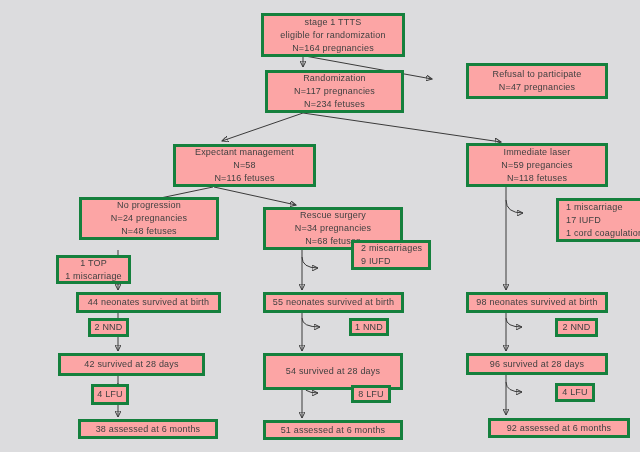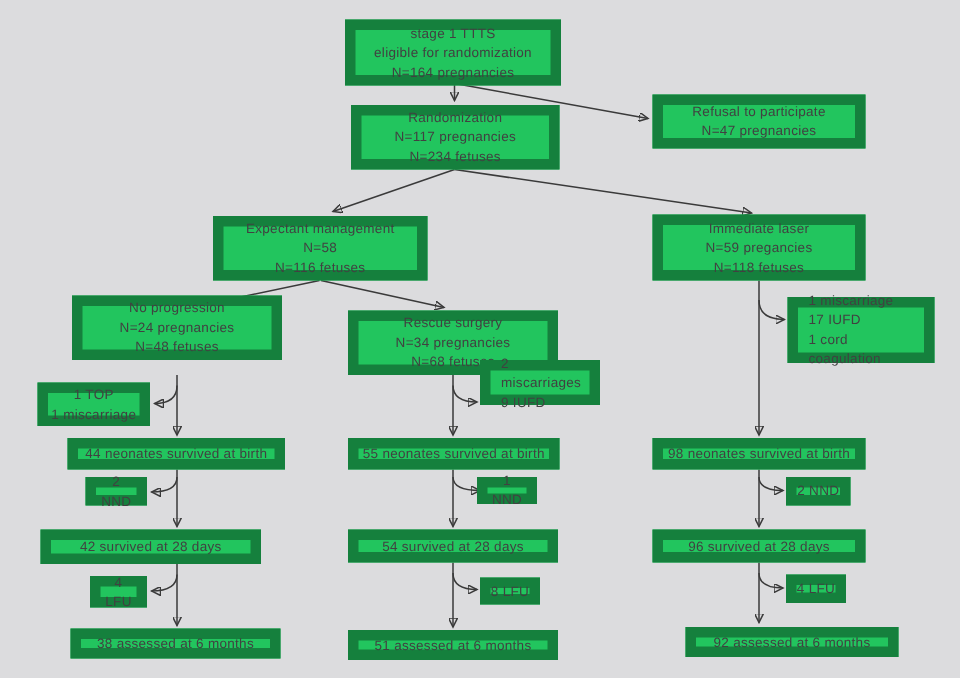--- a/index.html
+++ b/index.html
@@ -8,52 +8,53 @@
     width:640px;height:452px;
     background:#dcdcde;
     font-family:"Liberation Sans", sans-serif;
     overflow:hidden;
   }
   .wires{position:absolute;left:0;top:0;width:640px;height:452px;}
   .wires path{stroke:#3a3a3a;stroke-width:1;fill:none;}
   .node{
     position:absolute;
     box-sizing:border-box;
-    background:#22c55e;
-    border:7px solid #15803d;
+    background:#fca5a5;
+    border:3px solid #15803d;
     color:#414141;
     font-size:9px;
     line-height:13px;
     letter-spacing:0.2px;
     display:flex;
     align-items:center;
     justify-content:center;
     text-align:center;
     white-space:pre-line;
+    margin-left:31px;
   }
   .left-align{justify-content:flex-start;text-align:left;padding-left:7px;}
   
   .n-stage1{left:230px;top:13px;width:144px;height:44px}
   .n-rand{left:234px;top:70px;width:139px;height:43px}
   .n-refusal{left:435px;top:63px;width:142px;height:36px}
   .n-expectant{left:142px;top:144px;width:143px;height:43px}
   .n-laser{left:435px;top:143px;width:142px;height:44px}
   .n-noprog{left:48px;top:197px;width:140px;height:43px}
   .n-rescue{left:232px;top:207px;width:140px;height:43px}
   .n-laserloss{left:525px;top:198px;width:98px;height:44px}
   .n-nploss{left:25px;top:255px;width:75px;height:29px}
   .n-rsloss{left:320px;top:240px;width:80px;height:30px;justify-content:flex-start;text-align:left;padding-left:7px;}
   .n-npbirth{left:45px;top:292px;width:145px;height:21px}
   .n-npnnd{left:57px;top:318px;width:41px;height:19px}
   .n-np28{left:27px;top:353px;width:147px;height:23px}
   .n-nplfu{left:60px;top:384px;width:38px;height:21px}
   .n-np6m{left:47px;top:419px;width:140px;height:20px}
   .n-rsbirth{left:232px;top:292px;width:141px;height:21px}
   .n-rsnnd{left:318px;top:318px;width:40px;height:18px}
-  .n-rs28{left:232px;top:353px;width:140px;height:22px}
+  .n-rs28{left:232px;top:353px;width:140px;height:37px}
   .n-rslfu{left:320px;top:385px;width:40px;height:18px}
   .n-rs6m{left:232px;top:420px;width:140px;height:20px}
   .n-ilbirth{left:435px;top:292px;width:142px;height:21px}
   .n-ilnnd{left:524px;top:318px;width:43px;height:19px}
   .n-il28{left:435px;top:353px;width:142px;height:22px}
   .n-illfu{left:524px;top:383px;width:40px;height:19px}
   .n-il6m{left:457px;top:418px;width:142px;height:20px}
 </style>
 </head>
 <body>

